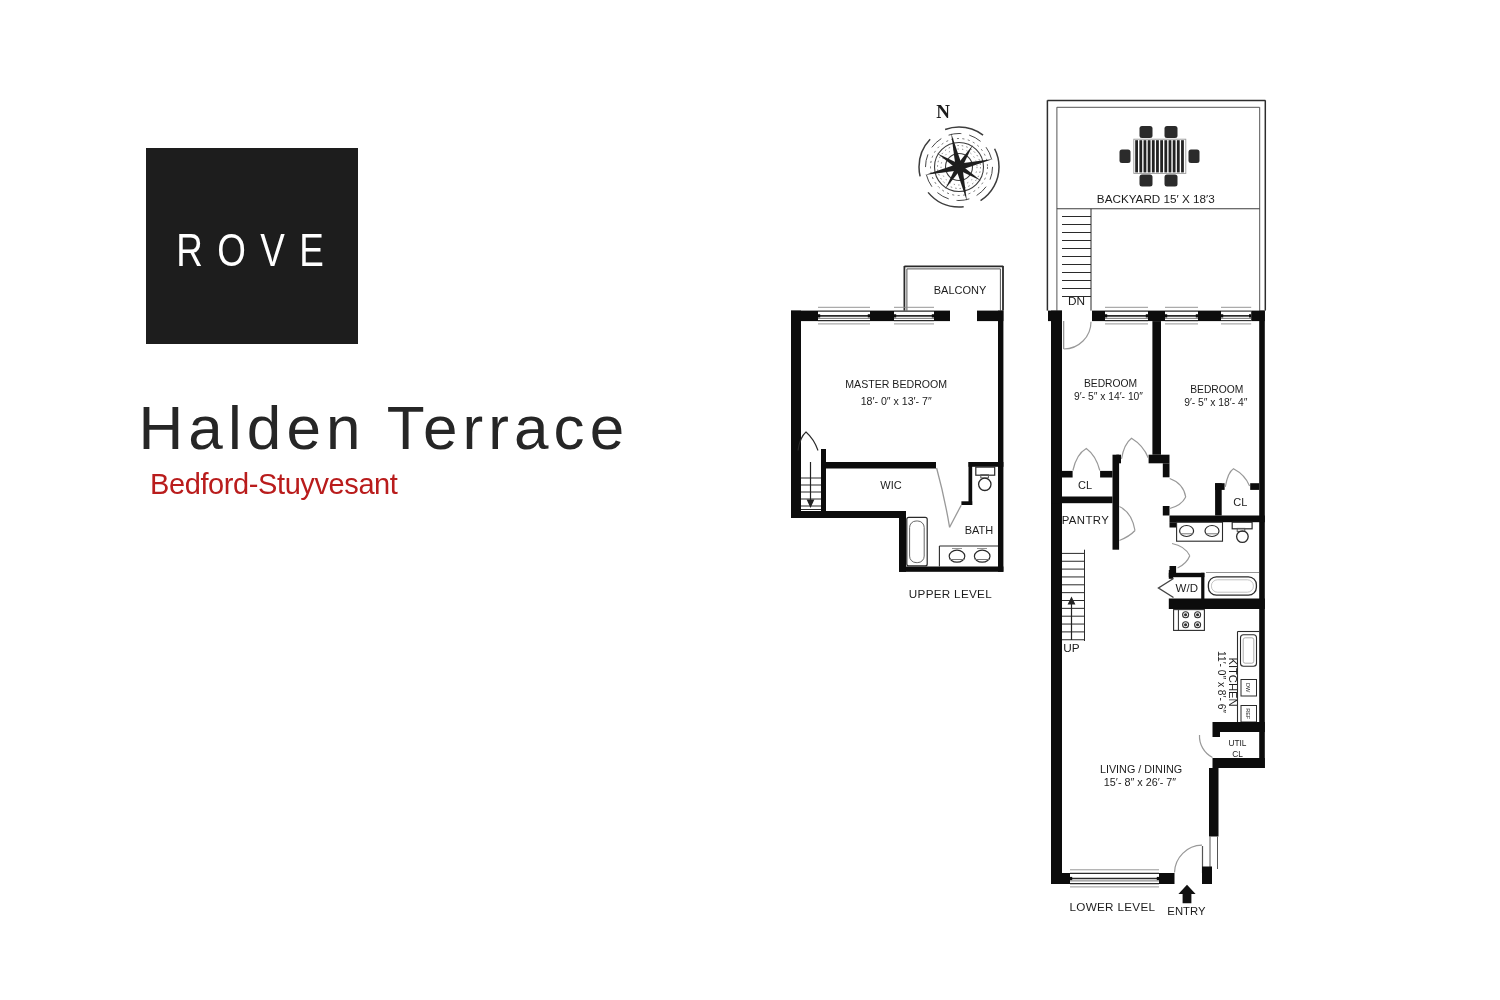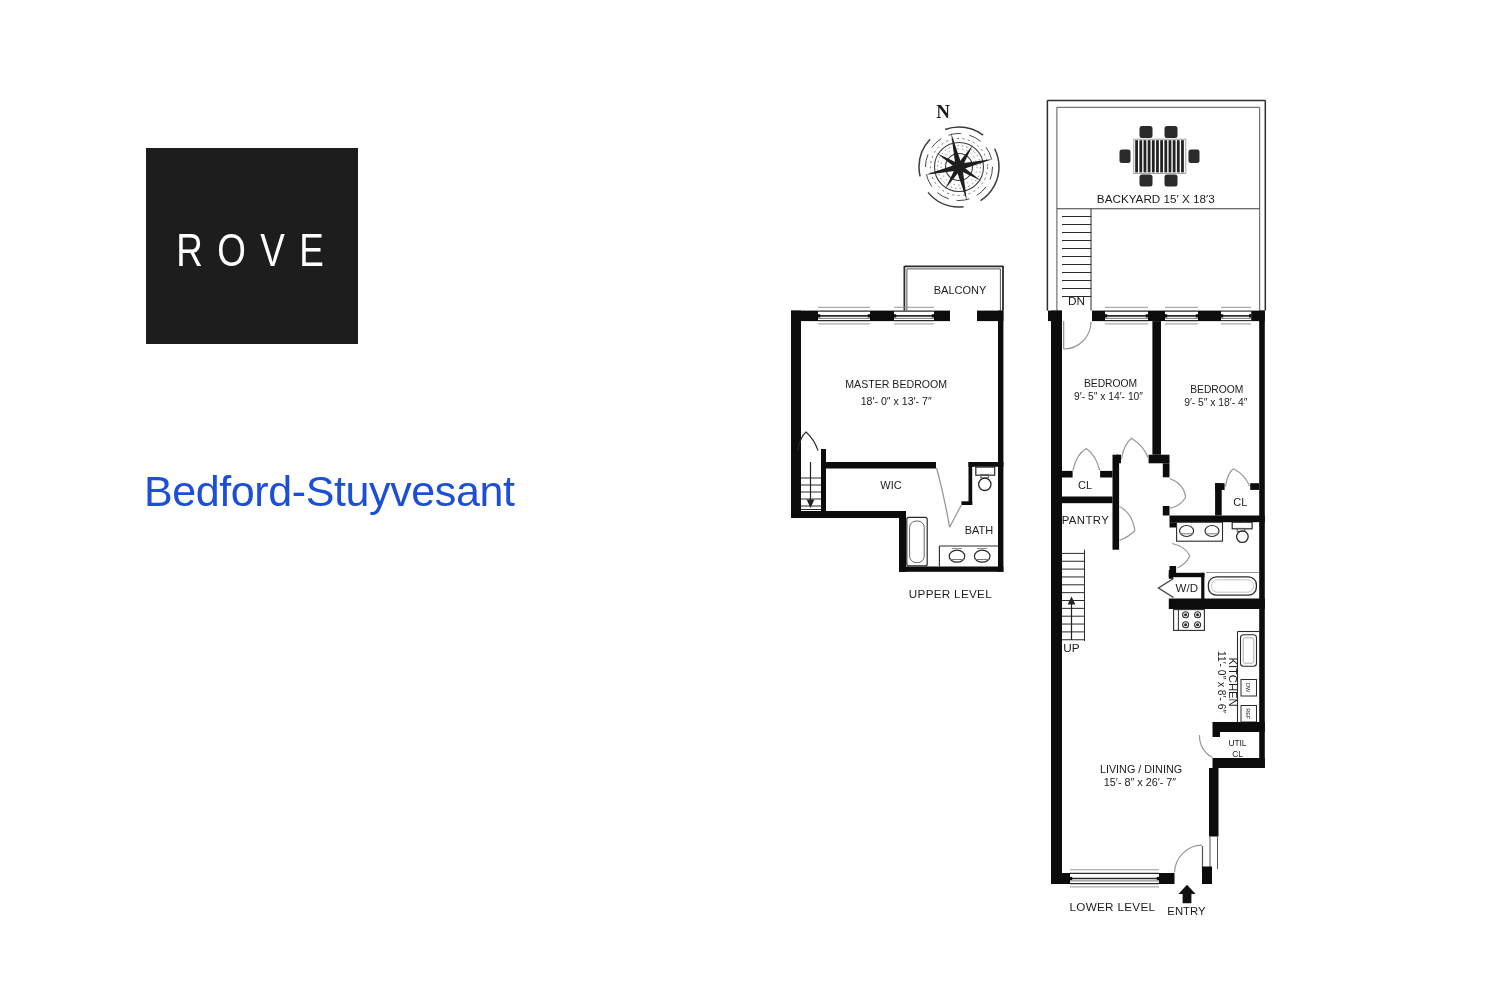--- a/index.html
+++ b/index.html
@@ -1,27 +1,28 @@
 <!DOCTYPE html>
 <html><head>
 <meta charset="utf-8">
 <style>
   html,body{margin:0;padding:0;background:#ffffff;width:1500px;height:1000px;overflow:hidden;}
   *{box-sizing:border-box;}
   body{font-family:"Liberation Sans", sans-serif;}
   #page{position:relative;width:1500px;height:1000px;background:#fff;}
   #logo{position:absolute;left:146px;top:148px;width:212px;height:196px;background:#1d1d1d;}
   #title{position:absolute;left:138.5px;top:397px;font-size:62px;line-height:1;color:#262626;letter-spacing:5.1px;white-space:nowrap;}
-  #subtitle{position:absolute;left:144px;top:470px;font-size:43px;line-height:1;color:#1d4ed8;letter-spacing:-0.4px;white-space:nowrap;}
+  #subtitle{position:absolute;left:150px;top:470px;font-size:29px;line-height:1;color:#b91c1c;letter-spacing:-0.4px;white-space:nowrap;}
   svg{position:absolute;left:0;top:0;}
 </style>
 </head>
 <body>
 <div id="page">
   <div id="logo"></div>
+  <div id="title">Halden Terrace</div>
   <div id="subtitle">Bedford-Stuyvesant</div>
   <svg width="1500" height="1000" viewBox="0 0 1500 1000">
 <text transform="translate(176.3,265.5) scale(0.8 1)" font-size="46" letter-spacing="18" style="fill:#ffffff" font-family="Liberation Sans">ROVE</text>
 <g id="compass">
 <circle cx="959" cy="167" r="40" fill="none" stroke="#3d3d3d" stroke-width="1.5" stroke-dasharray="40 18"></circle>
 <circle cx="959" cy="167" r="33.5" fill="none" stroke="#484848" stroke-width="1" stroke-dasharray="13 8"></circle>
 <circle cx="959" cy="167" r="28.5" fill="none" stroke="#5a5a5a" stroke-width="0.9" stroke-dasharray="2 3.5"></circle>
 <circle cx="959" cy="167" r="24.5" fill="none" stroke="#3d3d3d" stroke-width="1.1"></circle>
 <circle cx="959" cy="167" r="21.5" fill="none" stroke="#5a5a5a" stroke-width="0.8" stroke-dasharray="1.5 3"></circle>
 <circle cx="959" cy="167" r="18" fill="none" stroke="#5f5f5f" stroke-width="0.8" stroke-dasharray="1.2 3.4"></circle>

